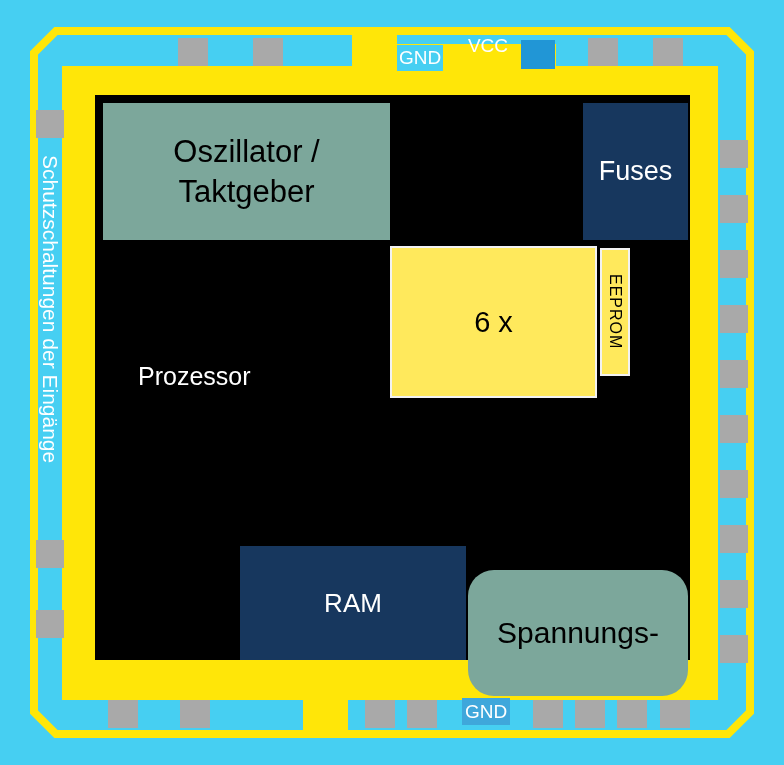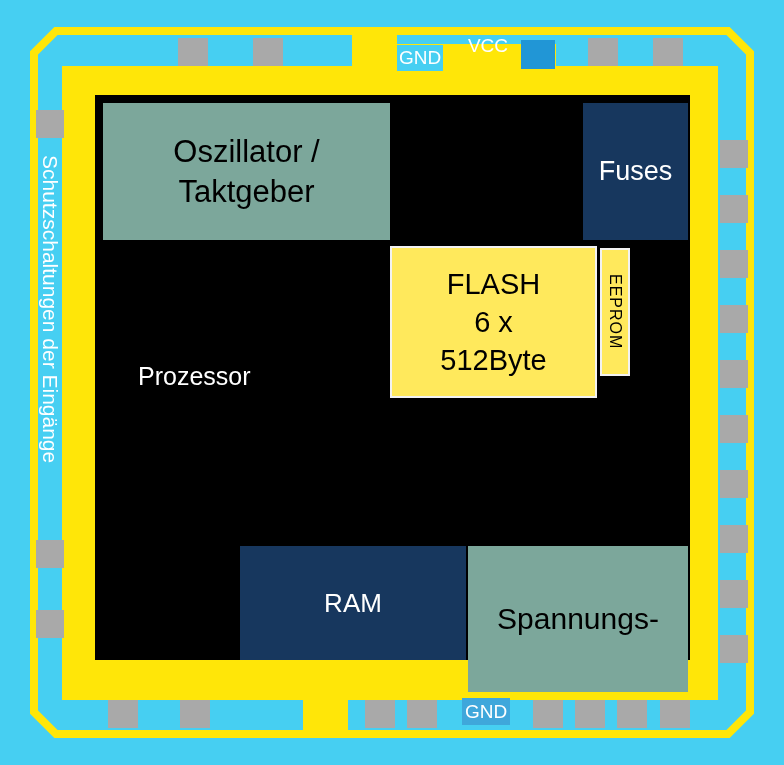--- a/index.html
+++ b/index.html
@@ -87,23 +87,23 @@
   .label-processor {
     position: absolute; left: 138px; top: 362px;
     color: var(--text-white, #fff); font-size: 25px;
   }
   .block-ram {
     left: 240px; top: 546px; width: 226px; height: 114px;
     background: var(--block-navy, #17375E); color: var(--text-white, #fff);
     font-size: 26px;
   }
   .block-power {
-    left: 468px; top: 546px; width: 220px; height: 146px;
+    left: 468px; top: 570px; width: 220px; height: 126px;
     background: var(--block-teal, #7CA79B); color: #000;
-    font-size: 30px; line-height: 1.25;
+    font-size: 30px; line-height: 1.25; border-radius: 26px;
   }
 </style>
 </head>
 <body>
 
 <div class="stage">
 
   <svg class="outline" width="784" height="765" viewBox="0 0 784 765">
     <polygon points="56,31 728,31 750,53 750,712 728,734 56,734 34,712 34,53"></polygon>
   </svg>
@@ -163,23 +163,21 @@
   <div class="block block-oscillator">
     <div>Oszillator /</div>
     <div>Taktgeber</div>
   </div>
 
   <div class="block block-fuses">
     <div>Fuses</div>
   </div>
 
   <div class="block block-flash">
-    <div>FLASH</div>
     <div>6 x</div>
-    <div>512Byte</div>
   </div>
 
   <div class="block block-eeprom">
     <span>EEPROM</span>
   </div>
 
   <div class="label-processor">Prozessor</div>
 
   <div class="block block-ram">
     <div>RAM</div>

